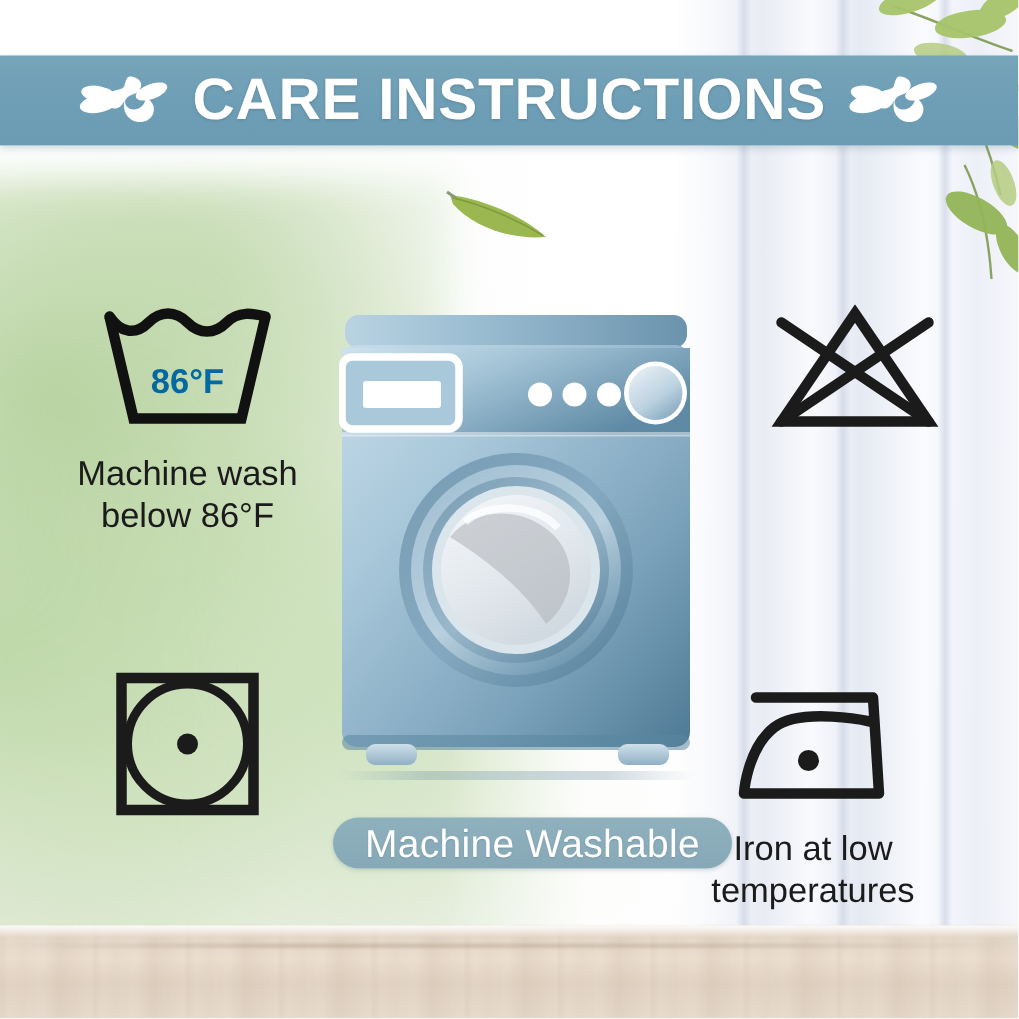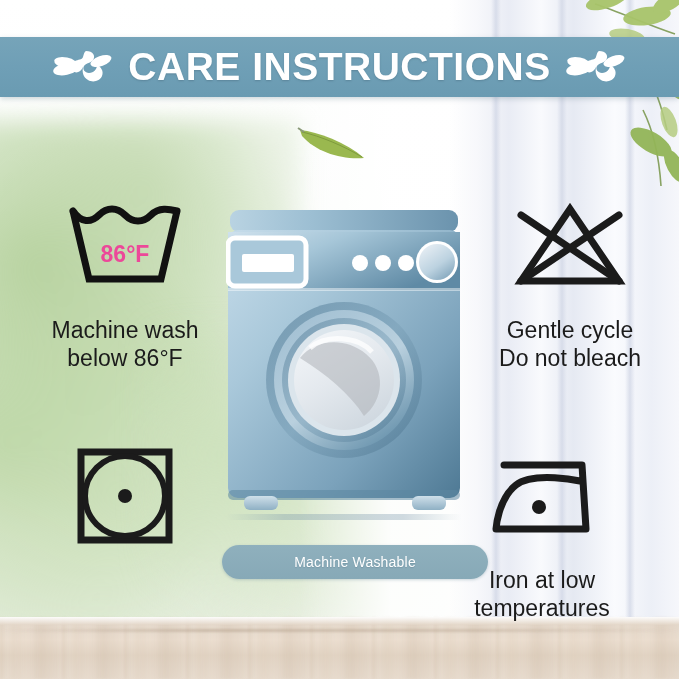--- a/index.html
+++ b/index.html
@@ -185,41 +185,41 @@
     flex-direction: column;
     align-items: center;
   }
   .cell-icon {
     height: 100px;
     display: flex;
     align-items: center;
     justify-content: center;
   }
   .cell-label {
-    margin-top: 20px;
+    margin-top: 5px;
     text-align: center;
     color: #1b1b1b;
     font-size: 23px;
     line-height: 28px;
     white-space: pre-line;
   }
 
   .cell-wash   { left: 18px;  top: 196px; width: 214px; }
   .cell-bleach { left: 470px; top: 196px; width: 200px; }
   .cell-dry    { left: 18px;  top: 446px; width: 214px; }
   .cell-iron   { left: 442px; top: 446px; width: 200px; }
 
   .wash-temp {
     position: absolute;
     width: 100%;
     text-align: center;
     top: 38px;
     font-size: 23px;
     font-weight: bold;
-    color: #ec4899;
+    color: #0369a1;
   }
   .wash-wrap { position: relative; width: 120px; height: 86px; }
 
   
   .machine {
     position: absolute;
     left: 226px;
     top: 208px;
     width: 236px;
     height: 320px;
@@ -234,21 +234,21 @@
     height: 34px;
     border-radius: 17px;
     background: linear-gradient(180deg, #8fb0bd 0%, #87a9b7 100%);
     display: flex;
     align-items: center;
     justify-content: center;
     box-shadow: 0 1px 3px rgba(110,140,155,0.35);
   }
   .badge-text {
     color: #ffffff;
-    font-size: 14px;
+    font-size: 26px;
     letter-spacing: 0.2px;
     white-space: nowrap;
     text-shadow: 0 1px 1px rgba(80,110,125,0.3);
   }
 </style>
 </head>
 <body>
 
 <div id="poster">
 
@@ -338,22 +338,20 @@
   </div>
 
   <div class="cell cell-bleach">
     <div class="cell-icon">
       <svg width="118" height="86" viewBox="0 0 118 86">
         <path d="M59 6 L108 78 L10 78 Z" stroke="#1b1b1b" stroke-width="7" fill="none" stroke-linejoin="miter"></path>
         <line x1="10" y1="12" x2="108" y2="78" stroke="#1b1b1b" stroke-width="7" stroke-linecap="round"></line>
         <line x1="108" y1="12" x2="10" y2="78" stroke="#1b1b1b" stroke-width="7" stroke-linecap="round"></line>
       </svg>
     </div>
-    <div class="cell-label">Gentle cycle
-Do not bleach</div>
   </div>
 
   <div class="cell cell-dry">
     <div class="cell-icon">
       <svg width="98" height="98" viewBox="0 0 98 98">
         <rect x="5" y="5" width="88" height="88" stroke="#1b1b1b" stroke-width="7" fill="none"></rect>
         <circle cx="49" cy="49" r="40" stroke="#1b1b1b" stroke-width="6" fill="none"></circle>
         <circle cx="49" cy="49" r="7" fill="#1b1b1b"></circle>
       </svg>
     </div>

